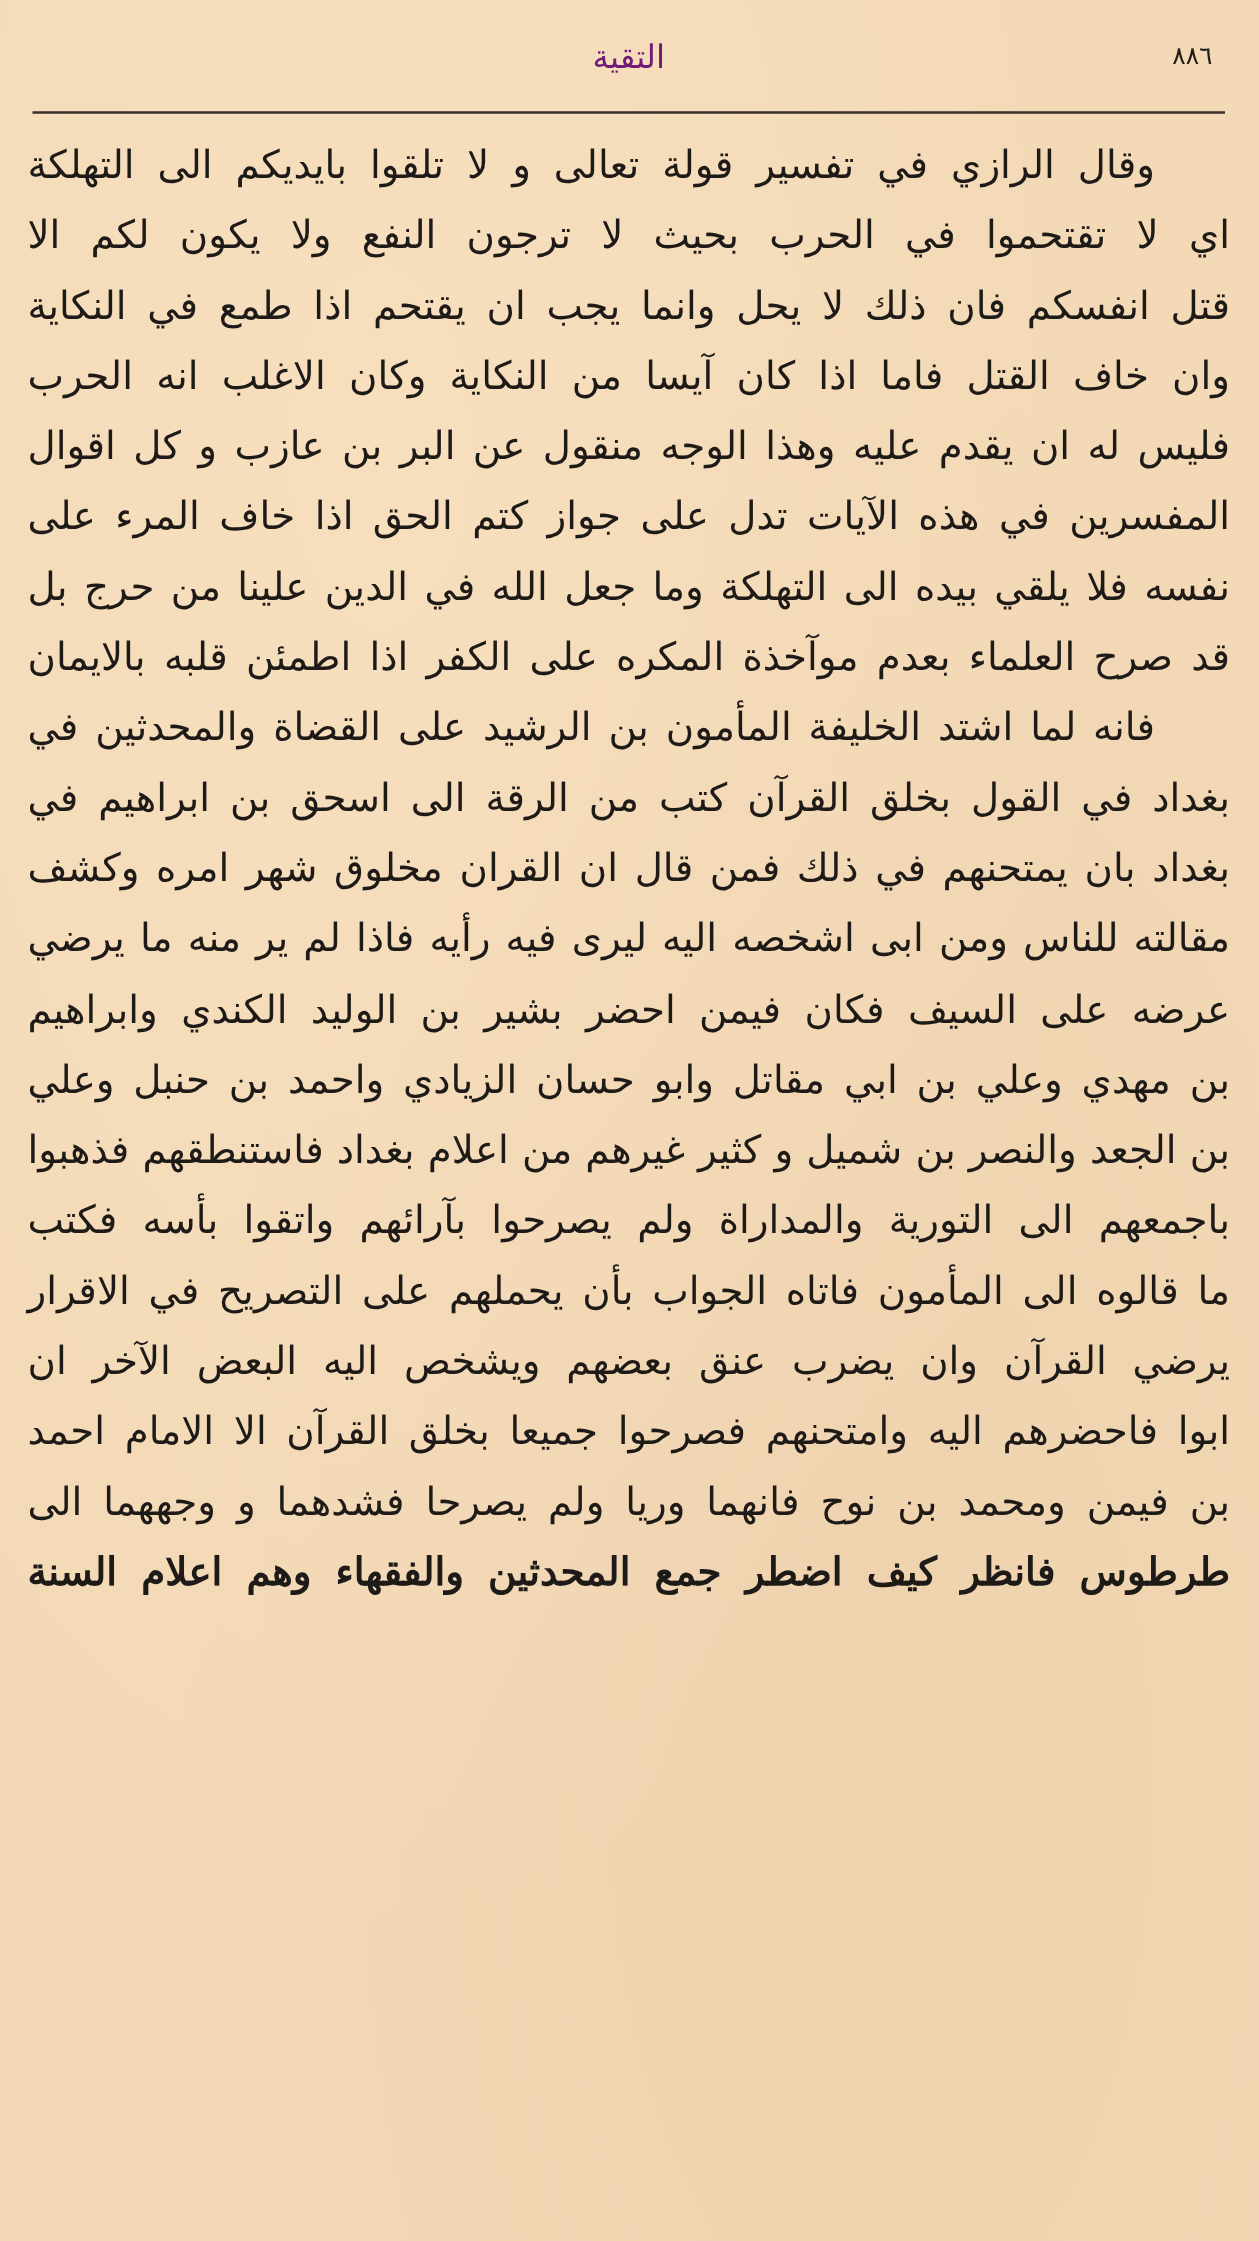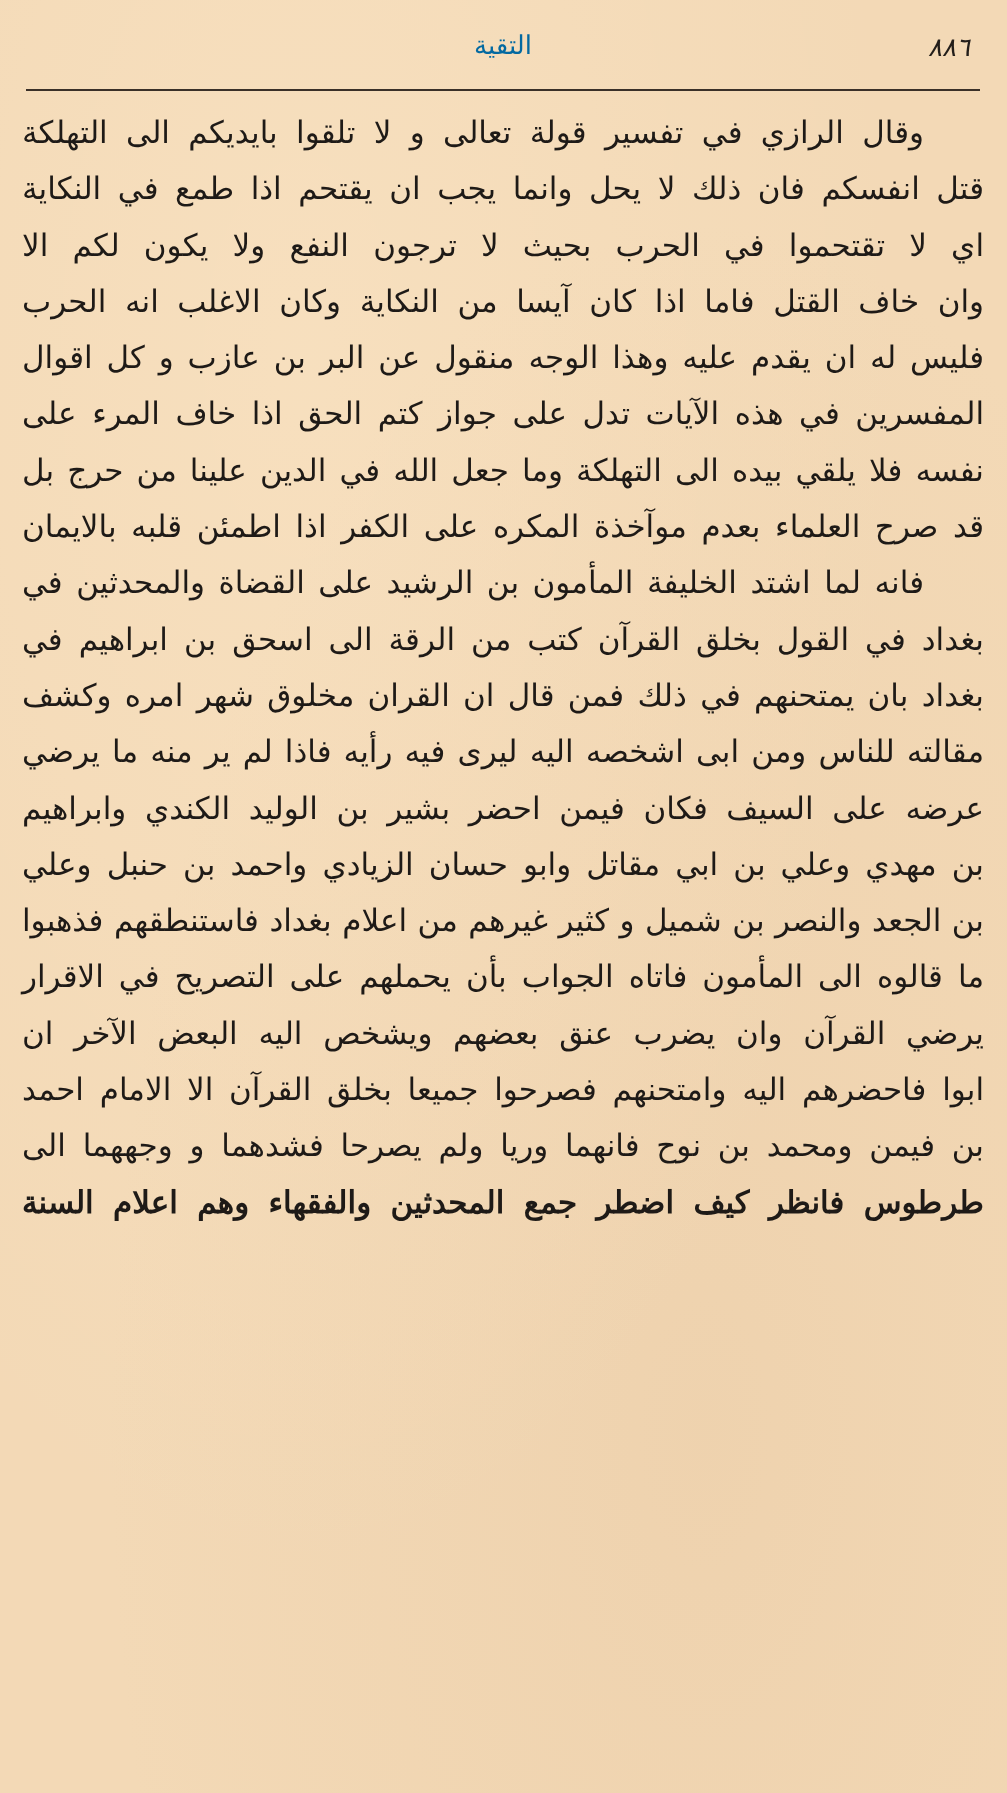--- a/index.html
+++ b/index.html
@@ -30,32 +30,31 @@
       top: 28px;
       left: 26px;
       width: 954px;
       height: 40px;
     }
     .page-number {
       position: absolute;
       right: 10px;
       top: 4px;
       font-family: "DejaVu Sans", sans-serif;
-      font-size: 26px;
+      font-size: 20px;
       letter-spacing: 1px;
       color: #231e1a;
-      font-style: italic;
     }
     .running-title {
       position: absolute;
       left: 50%;
       transform: translateX(-50%);
       top: 2px;
       font-size: 26px;
-      color: #0369a1;
+      color: #701a75;
     }
     .rule {
       position: absolute;
       top: 89px;
       left: 26px;
       width: 954px;
       height: 2px;
       background: #3a3028;
     }
     .body-text {
@@ -89,33 +88,34 @@
 
 <div class="page">
   <div class="header">
     <span class="page-number">٨٨٦</span>
     <span class="running-title">التقية</span>
   </div>
   <div class="rule"></div>
 
   <div class="body-text">
     <div class="line indent">وقال الرازي في تفسير قولة تعالى و لا تلقوا بايديكم الى التهلكة</div>
+    <div class="line">اي لا تقتحموا في الحرب بحيث لا ترجون النفع ولا يكون لكم الا</div>
     <div class="line">قتل انفسكم فان ذلك لا يحل وانما يجب ان يقتحم اذا طمع في النكاية</div>
-    <div class="line">اي لا تقتحموا في الحرب بحيث لا ترجون النفع ولا يكون لكم الا</div>
     <div class="line">وان خاف القتل فاما اذا كان آيسا من النكاية وكان الاغلب انه الحرب</div>
     <div class="line">فليس له ان يقدم عليه وهذا الوجه منقول عن البر بن عازب و كل اقوال</div>
     <div class="line">المفسرين في هذه الآيات تدل على جواز كتم الحق اذا خاف المرء على</div>
     <div class="line">نفسه فلا يلقي بيده الى التهلكة وما جعل الله في الدين علينا من حرج بل</div>
     <div class="line">قد صرح العلماء بعدم موآخذة المكره على الكفر اذا اطمئن قلبه بالايمان</div>
     <div class="line indent">فانه لما اشتد الخليفة المأمون بن الرشيد على القضاة والمحدثين في</div>
     <div class="line">بغداد في القول بخلق القرآن كتب من الرقة الى اسحق بن ابراهيم في</div>
     <div class="line">بغداد بان يمتحنهم في ذلك فمن قال ان القران مخلوق شهر امره وكشف</div>
     <div class="line">مقالته للناس ومن ابى اشخصه اليه ليرى فيه رأيه فاذا لم ير منه ما يرضي</div>
     <div class="line">عرضه على السيف فكان فيمن احضر بشير بن الوليد الكندي وابراهيم</div>
     <div class="line">بن مهدي وعلي بن ابي مقاتل وابو حسان الزيادي واحمد بن حنبل وعلي</div>
     <div class="line">بن الجعد والنصر بن شميل و كثير غيرهم من اعلام بغداد فاستنطقهم فذهبوا</div>
+    <div class="line">باجمعهم الى التورية والمداراة ولم يصرحوا بآرائهم واتقوا بأسه فكتب</div>
     <div class="line">ما قالوه الى المأمون فاتاه الجواب بأن يحملهم على التصريح في الاقرار</div>
     <div class="line">يرضي القرآن وان يضرب عنق بعضهم ويشخص اليه البعض الآخر ان</div>
     <div class="line">ابوا فاحضرهم اليه وامتحنهم فصرحوا جميعا بخلق القرآن الا الامام احمد</div>
     <div class="line">بن فيمن ومحمد بن نوح فانهما وريا ولم يصرحا فشدهما و وجههما الى</div>
     <div class="line last">طرطوس فانظر كيف اضطر جمع المحدثين والفقهاء وهم اعلام السنة</div>
   </div>
 </div>
 
 </body></html>

